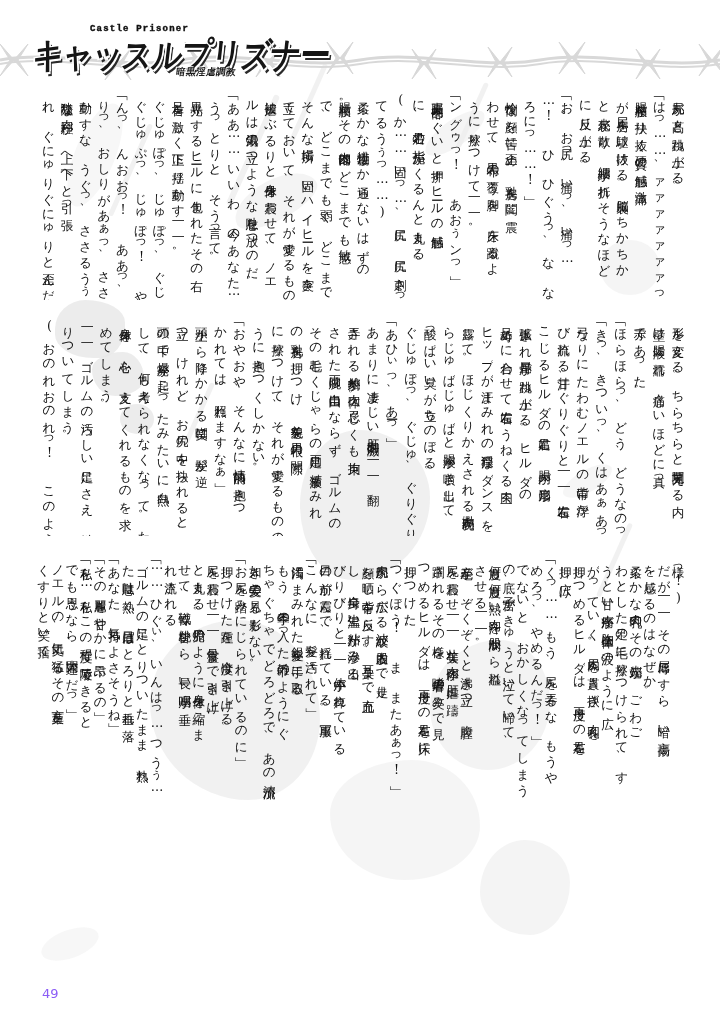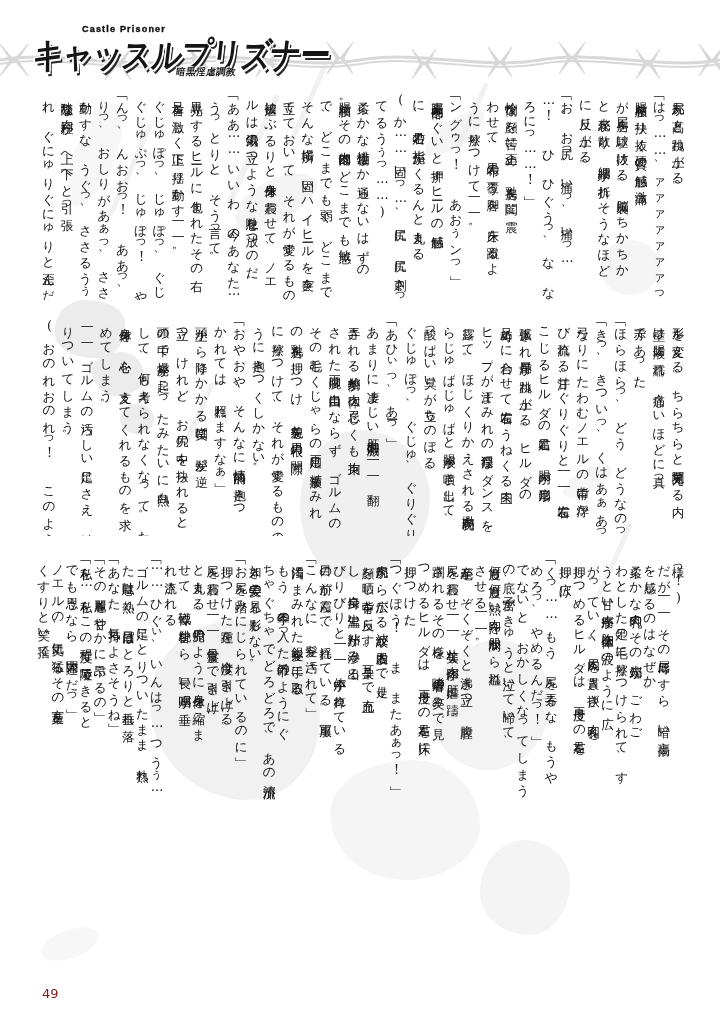--- a/index.html
+++ b/index.html
@@ -86,22 +86,22 @@
 
   
   .logo-block {
     position: absolute;
     left: 36px; top: 24px;
     z-index: 3;
     width: 260px; height: 58px;
   }
   .logo-latin {
     position: absolute;
-    left: 46px; top: 0px;
-    font-family: Liberation Sans, sans-serif;
+    left: 54px; top: 0px;
+    font-family: Liberation Mono, monospace;
     font-weight: bold;
     font-size: 9px;
     letter-spacing: 1.2px;
     color: #111;
     -webkit-text-stroke: 0.4px #111;
     white-space: nowrap;
   }
   .logo-main {
     position: absolute;
     left: 0px; top: 8px;
@@ -161,21 +161,21 @@
 
   #block-c { left: 36px; top: 556px; width: 648px; height: 390px; }
   #block-c .tcol { height: 390px; width: 20.6px; }
 
   
   .folio {
     position: absolute;
     left: 42px; top: 986px;
     font-family: "DejaVu Sans", "Liberation Sans", sans-serif;
     font-size: 13px;
-    color: #7f1d1d;
+    color: #8b5cf6;
     z-index: 4;
   }
 </style>
 </head>
 <body>
 
 <div id="page">
 
   <div class="splatter-layer">
     <div class="blot b1"></div>

